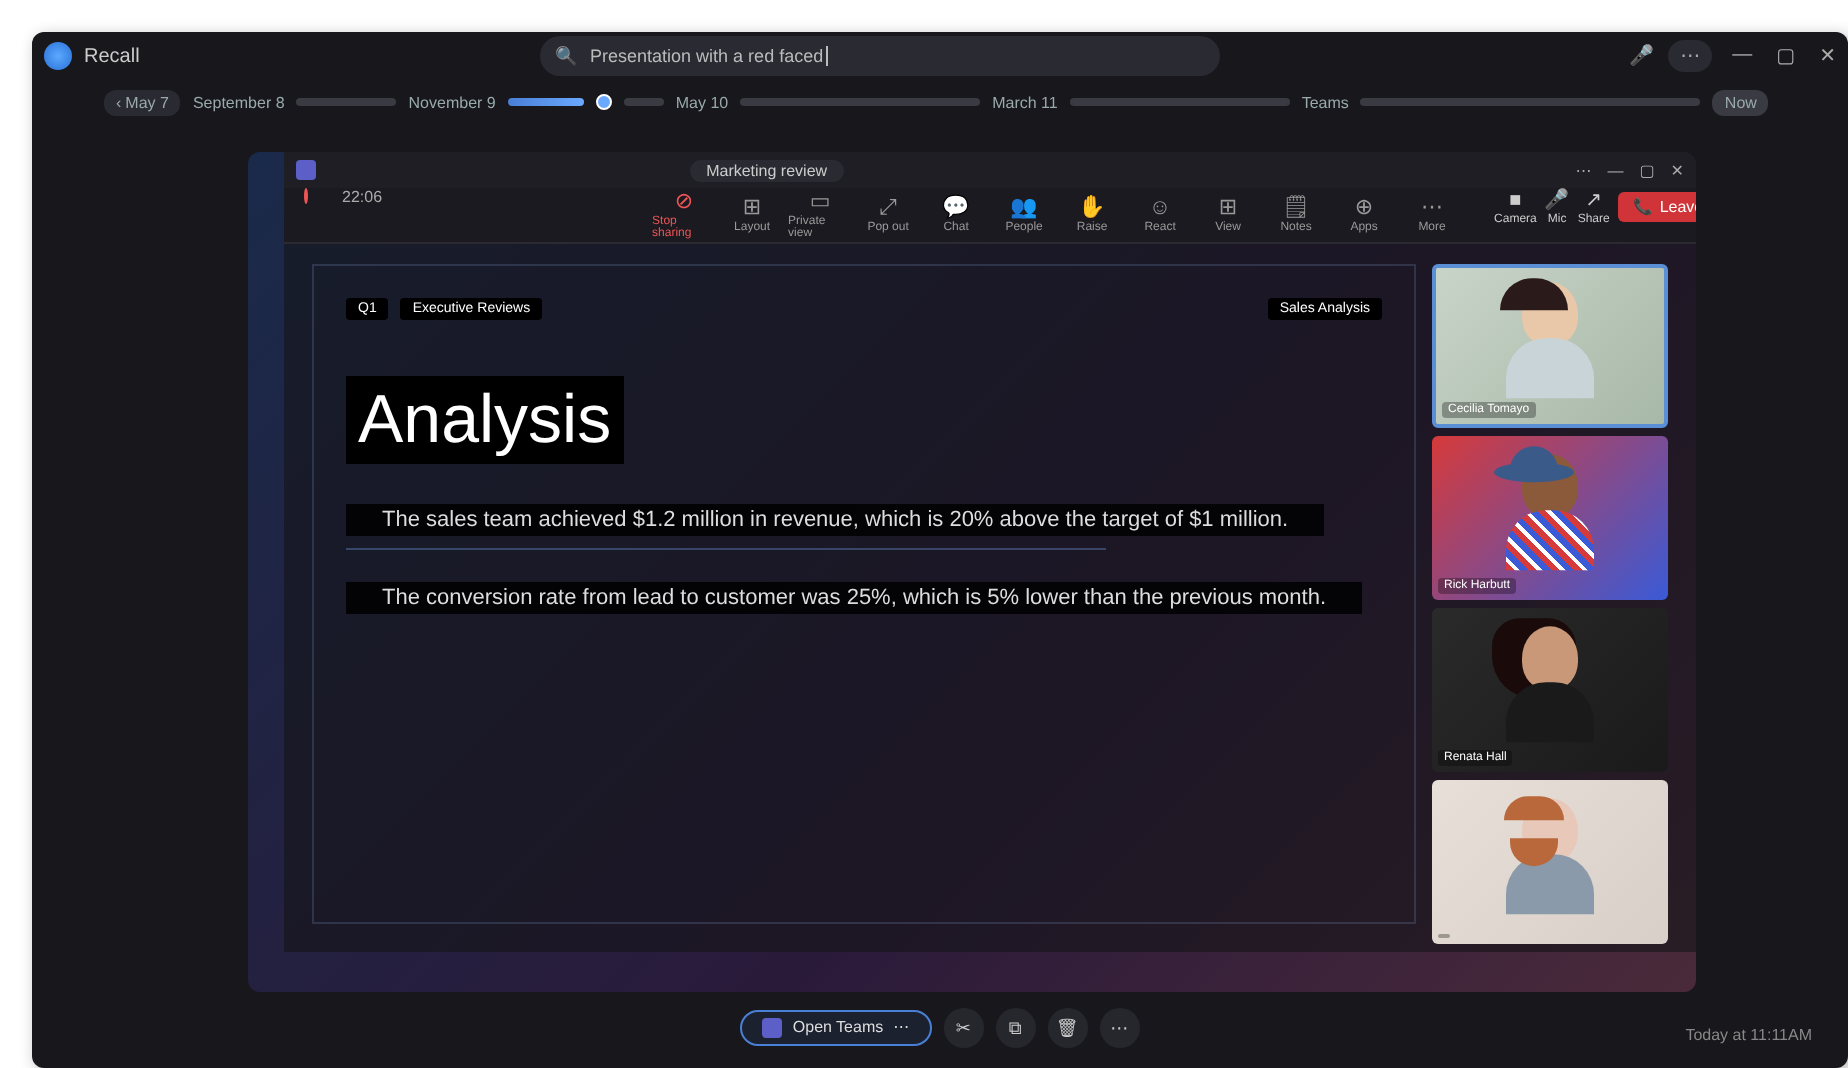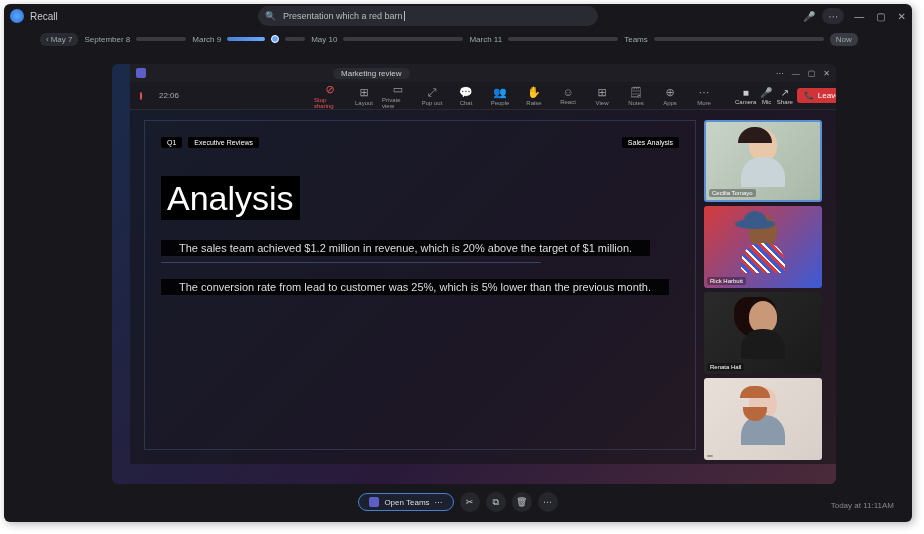--- a/index.html
+++ b/index.html
@@ -1,17 +1,17 @@
 <!DOCTYPE html>
 <html><head>
 <meta charset="utf-8">
 <style>
 *{box-sizing:border-box;margin:0;padding:0;font-family:"Segoe UI",sans-serif}
 body{width:924px;height:534px;background:#fff;overflow:hidden}
-.frame{width:908px;height:518px;margin:4px;background:#17171c;border-radius:6px;position:relative;box-shadow:2px 2px 8px rgba(0,0,0,.3);overflow:hidden}
+.frame{width:908px;height:518px;margin:16px;background:#17171c;border-radius:6px;position:relative;box-shadow:2px 2px 8px rgba(0,0,0,.3);overflow:hidden}
 
 
 .titlebar{height:24px;display:flex;align-items:center;padding:0 6px;color:#ccc;font-size:10px}
 .titlebar .logo{width:14px;height:14px;border-radius:50%;background:radial-gradient(circle,#5aa9ff,#2a6fd6);margin-right:6px}
 .searchbox{flex:none;width:340px;height:20px;margin-left:200px;background:#2a2a32;border-radius:10px;display:flex;align-items:center;padding:0 8px;color:#bbb;font-size:9px}
 .searchbox .sicon{margin-right:6px;opacity:.7}
 .searchbox .cursor{display:inline-block;width:1px;height:10px;background:#bbb;margin-left:1px}
 .titlebar .mic{margin-left:auto;width:18px;height:18px;display:flex;align-items:center;justify-content:center;color:#999}
 .titlebar .dots{width:22px;height:16px;border-radius:8px;background:#2a2a32;margin-left:4px;display:flex;align-items:center;justify-content:center;color:#aaa;font-size:10px}
 .winctl{margin-left:10px;display:flex;gap:12px;color:#aaa;font-size:10px}
@@ -28,21 +28,21 @@
 
 .viewport{position:absolute;left:108px;top:60px;width:724px;height:420px;background:linear-gradient(135deg,#1a2a4a 0%,#2a1a3a 60%,#4a2a3a 100%);border-radius:6px;overflow:hidden}
 .watermark{position:absolute;left:260px;top:140px;font-size:220px;font-weight:300;letter-spacing:-30px;color:rgba(80,100,140,.25);pointer-events:none;font-family:Georgia,serif}
 
 
 .teams{position:absolute;left:18px;top:0;right:0;height:400px;background:rgba(20,20,24,.6);}
 .teams-title{height:18px;background:#1e1e24;display:flex;align-items:center;font-size:8px;color:#ccc;padding:0 6px}
 .teams-title .tlogo{width:10px;height:10px;border-radius:2px;background:#5b5fc7;margin-right:4px}
 .pill{background:#2a2a32;border-radius:8px;padding:1px 8px;margin:0 auto;font-size:8px}
 .teams-title .tctl{margin-left:auto;display:flex;gap:8px;color:#aaa}
-.teams-bar{height:28px;background:#1a1a20;display:flex;align-items:center;padding:0 10px;gap:15px;border-bottom:1px solid #2a2a30}
+.teams-bar{height:28px;background:#1a1a20;display:flex;align-items:flex-start;padding:0 10px;gap:15px;border-bottom:1px solid #2a2a30}
 .rec{width:8px;height:8px;border-radius:50%;border:1px solid #e55;margin-right:2px}
 .timer{font-size:8px;color:#aaa}
 .toolbar{margin-left:120px;display:flex;gap:2px}
 .tbtn{display:flex;flex-direction:column;align-items:center;justify-content:center;width:32px;color:#999;font-size:6px;gap:1px}
 .tbtn.red{color:#e55}
 .tbtn .ic{font-size:11px}
 .rtools{margin-left:auto;display:flex;gap:4px;align-items:center}
 .rbtn{display:flex;flex-direction:column;align-items:center;color:#ccc;font-size:6px;gap:1px}
 .rbtn .ic{font-size:10px}
 .leave{background:#d13438;color:#fff;font-size:8px;padding:3px 8px;border-radius:3px;display:flex;align-items:center;gap:3px}
@@ -79,52 +79,52 @@
 .v2 .head{background:#c89878}
 .v2 .body{background:#1a1a1a}
 .v2 .hair2{position:absolute;width:42px;height:40px;background:#1a0a0a;border-radius:20px 20px 30px 30px;left:-7px;top:-4px;z-index:-1}
 .v3 .head{background:#e8c8b8}
 .v3 .body{background:#8a9aaa}
 .v3 .beard{position:absolute;width:24px;height:14px;background:#b8683a;border-radius:0 0 12px 12px;left:2px;top:20px}
 .v3 .hair3{position:absolute;width:30px;height:12px;background:#b8683a;border-radius:14px 14px 0 0;left:-1px;top:-1px}
 
 
 .bottombar{position:absolute;left:0;right:0;bottom:8px;height:24px;display:flex;align-items:center;justify-content:center;gap:6px}
-.openapp{border:1px solid #4a7fd6;border-radius:12px;padding:3px 10px;color:#ddd;font-size:8px;display:flex;align-items:center;gap:5px;background:rgba(30,40,60,.6)}
+.openapp{border:1px solid #4a7fd6;border-radius:12px;padding:3px 10px;color:#ddd;font-size:8px;display:flex;align-items:flex-start;gap:5px;background:rgba(30,40,60,.6)}
 .openapp .alogo{width:10px;height:10px;border-radius:2px;background:#5b5fc7}
 .circbtn{width:20px;height:20px;border-radius:50%;background:rgba(42,42,50,.8);display:flex;align-items:center;justify-content:center;color:#ccc;font-size:9px}
 .timestamp{position:absolute;right:18px;bottom:12px;font-size:8px;color:#888}
 </style>
 </head>
 <body>
 
 <div class="frame">
 
   <div class="titlebar">
     <div class="logo"></div>
     <span>Recall</span>
     <div class="searchbox">
       <span class="sicon">🔍</span>
-      <span>Presentation which a red barn</span>
+      <span>Presentation with a red faced</span>
         <span class="cursor"></span>
     </div>
     <div class="mic">🎤</div>
     <div class="dots">⋯</div>
     <div class="winctl">
       <span>—</span>
       <span>▢</span>
       <span>✕</span>
     </div>
   </div>
 
   <div class="timeline">
     <div class="datebox">‹ <span>May 7</span></div>
     <span>September 8</span>
     <div class="tseg" style="width:50px"></div>
-    <span>March 9</span>
+    <span>November 9</span>
     <div class="tseg active" style="width:38px"></div>
     <div class="tdot"></div>
     <div class="tseg" style="width:20px"></div>
     <span>May 10</span>
     <div class="tseg" style="width:120px"></div>
     <span>March 11</span>
     <div class="tseg" style="width:110px"></div>
     <span>Teams</span>
     <div class="tseg" style="width:170px"></div>
     <div class="nowpill">Now</div>

